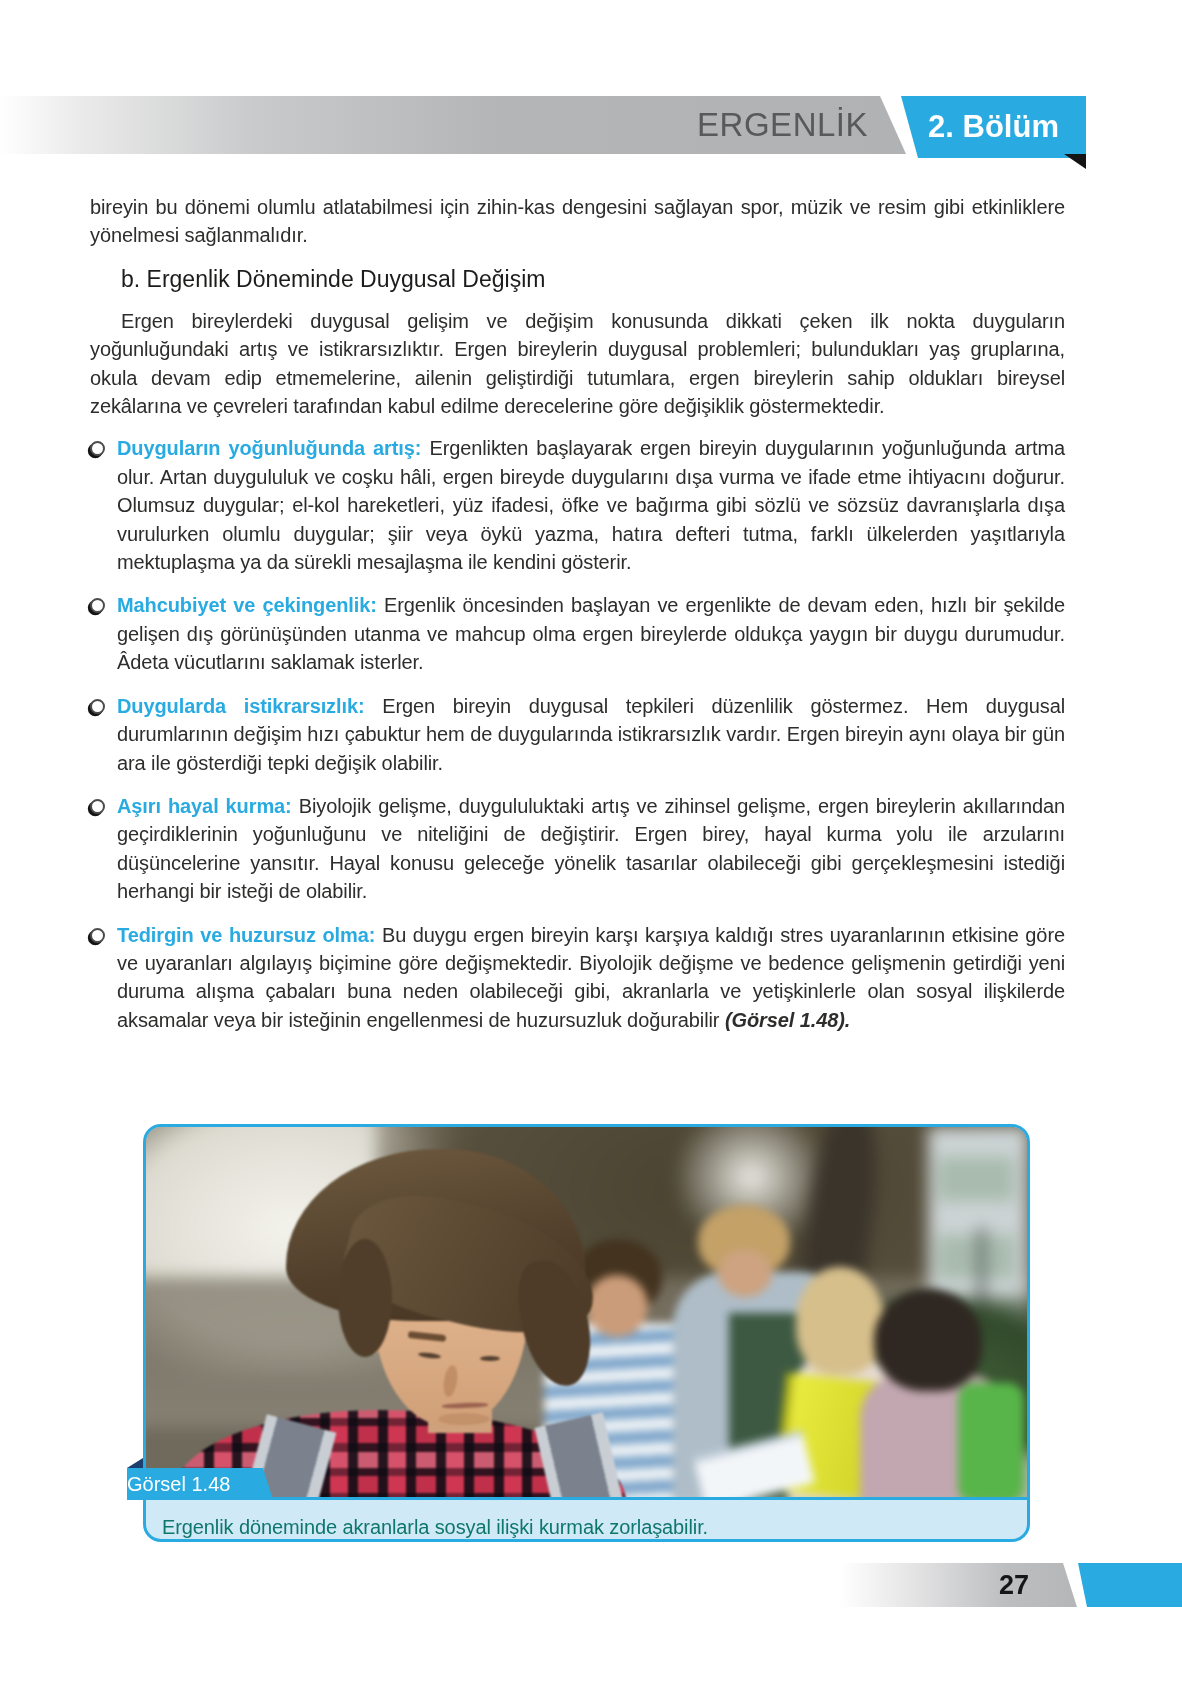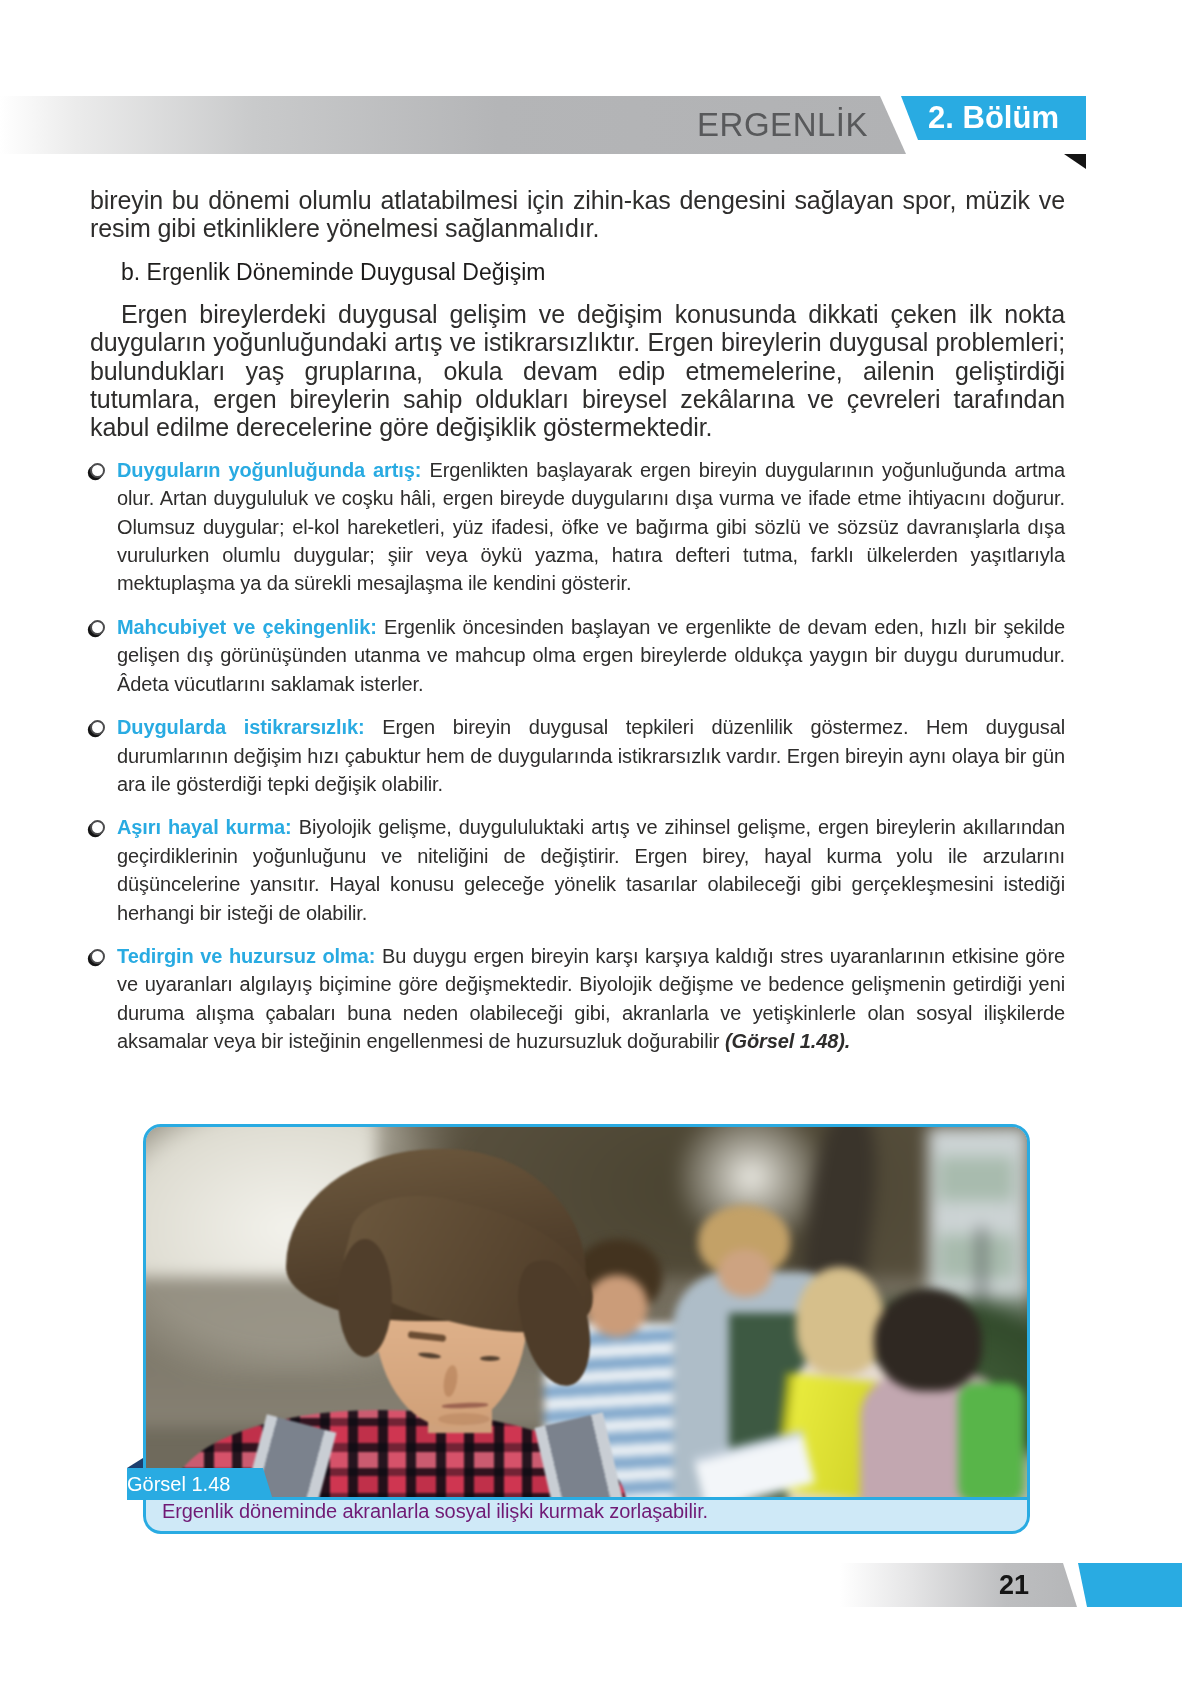--- a/index.html
+++ b/index.html
@@ -11,34 +11,34 @@
   
   .header-bar {
     position:absolute; top:96px; left:0; width:906px; height:58px;
     background:linear-gradient(to right,#ffffff 0%,#ececec 8%,#c9cacb 28%,#b4b5b7 55%,#b1b2b4 100%);
     clip-path:polygon(0 0, calc(100% - 26px) 0, 100% 100%, 0 100%);
     display:flex; align-items:center; justify-content:flex-end;
     padding-right:38px; box-sizing:border-box;
   }
   .header-section { font-size:33px; color:#58595b; letter-spacing:0.5px; }
   .header-flag {
-    position:absolute; top:96px; left:901px; width:185px; height:44px; background:#29abe2;
+    position:absolute; top:96px; left:901px; width:185px; height:62px; background:#29abe2;
     clip-path:polygon(0 0, 100% 0, 100% 100%, 17px 100%);
     display:flex; align-items:center; justify-content:center;
     color:#ffffff; font-weight:bold; font-size:31px;
   }
   .header-fold {
     position:absolute; top:154px; left:1064px; width:22px; height:15px;
     background:#141414; clip-path:polygon(0 0, 100% 0, 100% 100%);
   }
 
   
   .content { position:absolute; left:90px; top:181px; width:975px; }
   .para {
-    margin:5px 0 14px; font-size:25px; line-height:28.4px;
+    margin:12px 0 14px; font-size:20px; line-height:28.4px;
     text-align:justify; letter-spacing:-0.1px; color:#2e2d2c;
   }
   .indent { text-indent:31px; }
   .heading { margin:0 0 13px 31px; font-size:23px; line-height:30px; font-weight:normal; color:#1d1c1b; }
   .bullets { list-style:none; margin:0; padding:0; }
   .bullet { display:flex; margin:0 0 15px; }
   .dot-wrap { flex:0 0 27px; padding-top:7px; }
   .dot {
     display:block; width:11px; height:11px; background:#ffffff;
     border:2.2px solid #4c4c4e; border-radius:50%;
@@ -52,22 +52,22 @@
   .figure {
     position:absolute; left:143px; top:1124px; width:881px; margin:0;
     border:3px solid #29abe2; border-radius:18px; overflow:hidden; background:#cfe9f7;
   }
   .photo {
     position:relative; height:370px; overflow:hidden;
     border-bottom:3px solid #29abe2; background:#6f6a5c; border-radius:15px 15px 0 0;
   }
   .photo div { position:absolute; }
   .caption {
-    height:31px; display:flex; align-items:flex-start; padding-left:16px;
-    font-size:20px; color:#701a75; letter-spacing:-0.1px;
+    height:39px; display:flex; align-items:flex-end; padding-left:16px;
+    font-size:20px; color:#0f766e; letter-spacing:-0.1px;
   }
   .figure-tag {
     position:absolute; left:127px; top:1468px; width:146px; height:32px; background:#29abe2;
     clip-path:polygon(0 0, calc(100% - 10px) 0, 100% 100%, 0 100%);
     color:#ffffff; font-size:20px; line-height:32px; box-sizing:border-box; z-index:6;
   }
   .tag-fold {
     position:absolute; left:127px; top:1458px; width:16px; height:10px;
     background:#1c3f6e; clip-path:polygon(100% 0, 100% 100%, 0 100%); z-index:6;
   }
@@ -256,17 +256,17 @@
     <figcaption class="caption">
       <span>Ergenlik döneminde akranlarla sosyal ilişki kurmak zorlaşabilir.</span>
     </figcaption>
   </figure>
   <div class="tag-fold"></div>
   <div class="figure-tag">
     <span>Görsel 1.48</span>
   </div>
 
   <div class="footer-bar">
-    <span class="pageno">21</span>
+    <span class="pageno">27</span>
   </div>
   <div class="footer-flag"></div>
 
 </div>
 
 </body></html>

